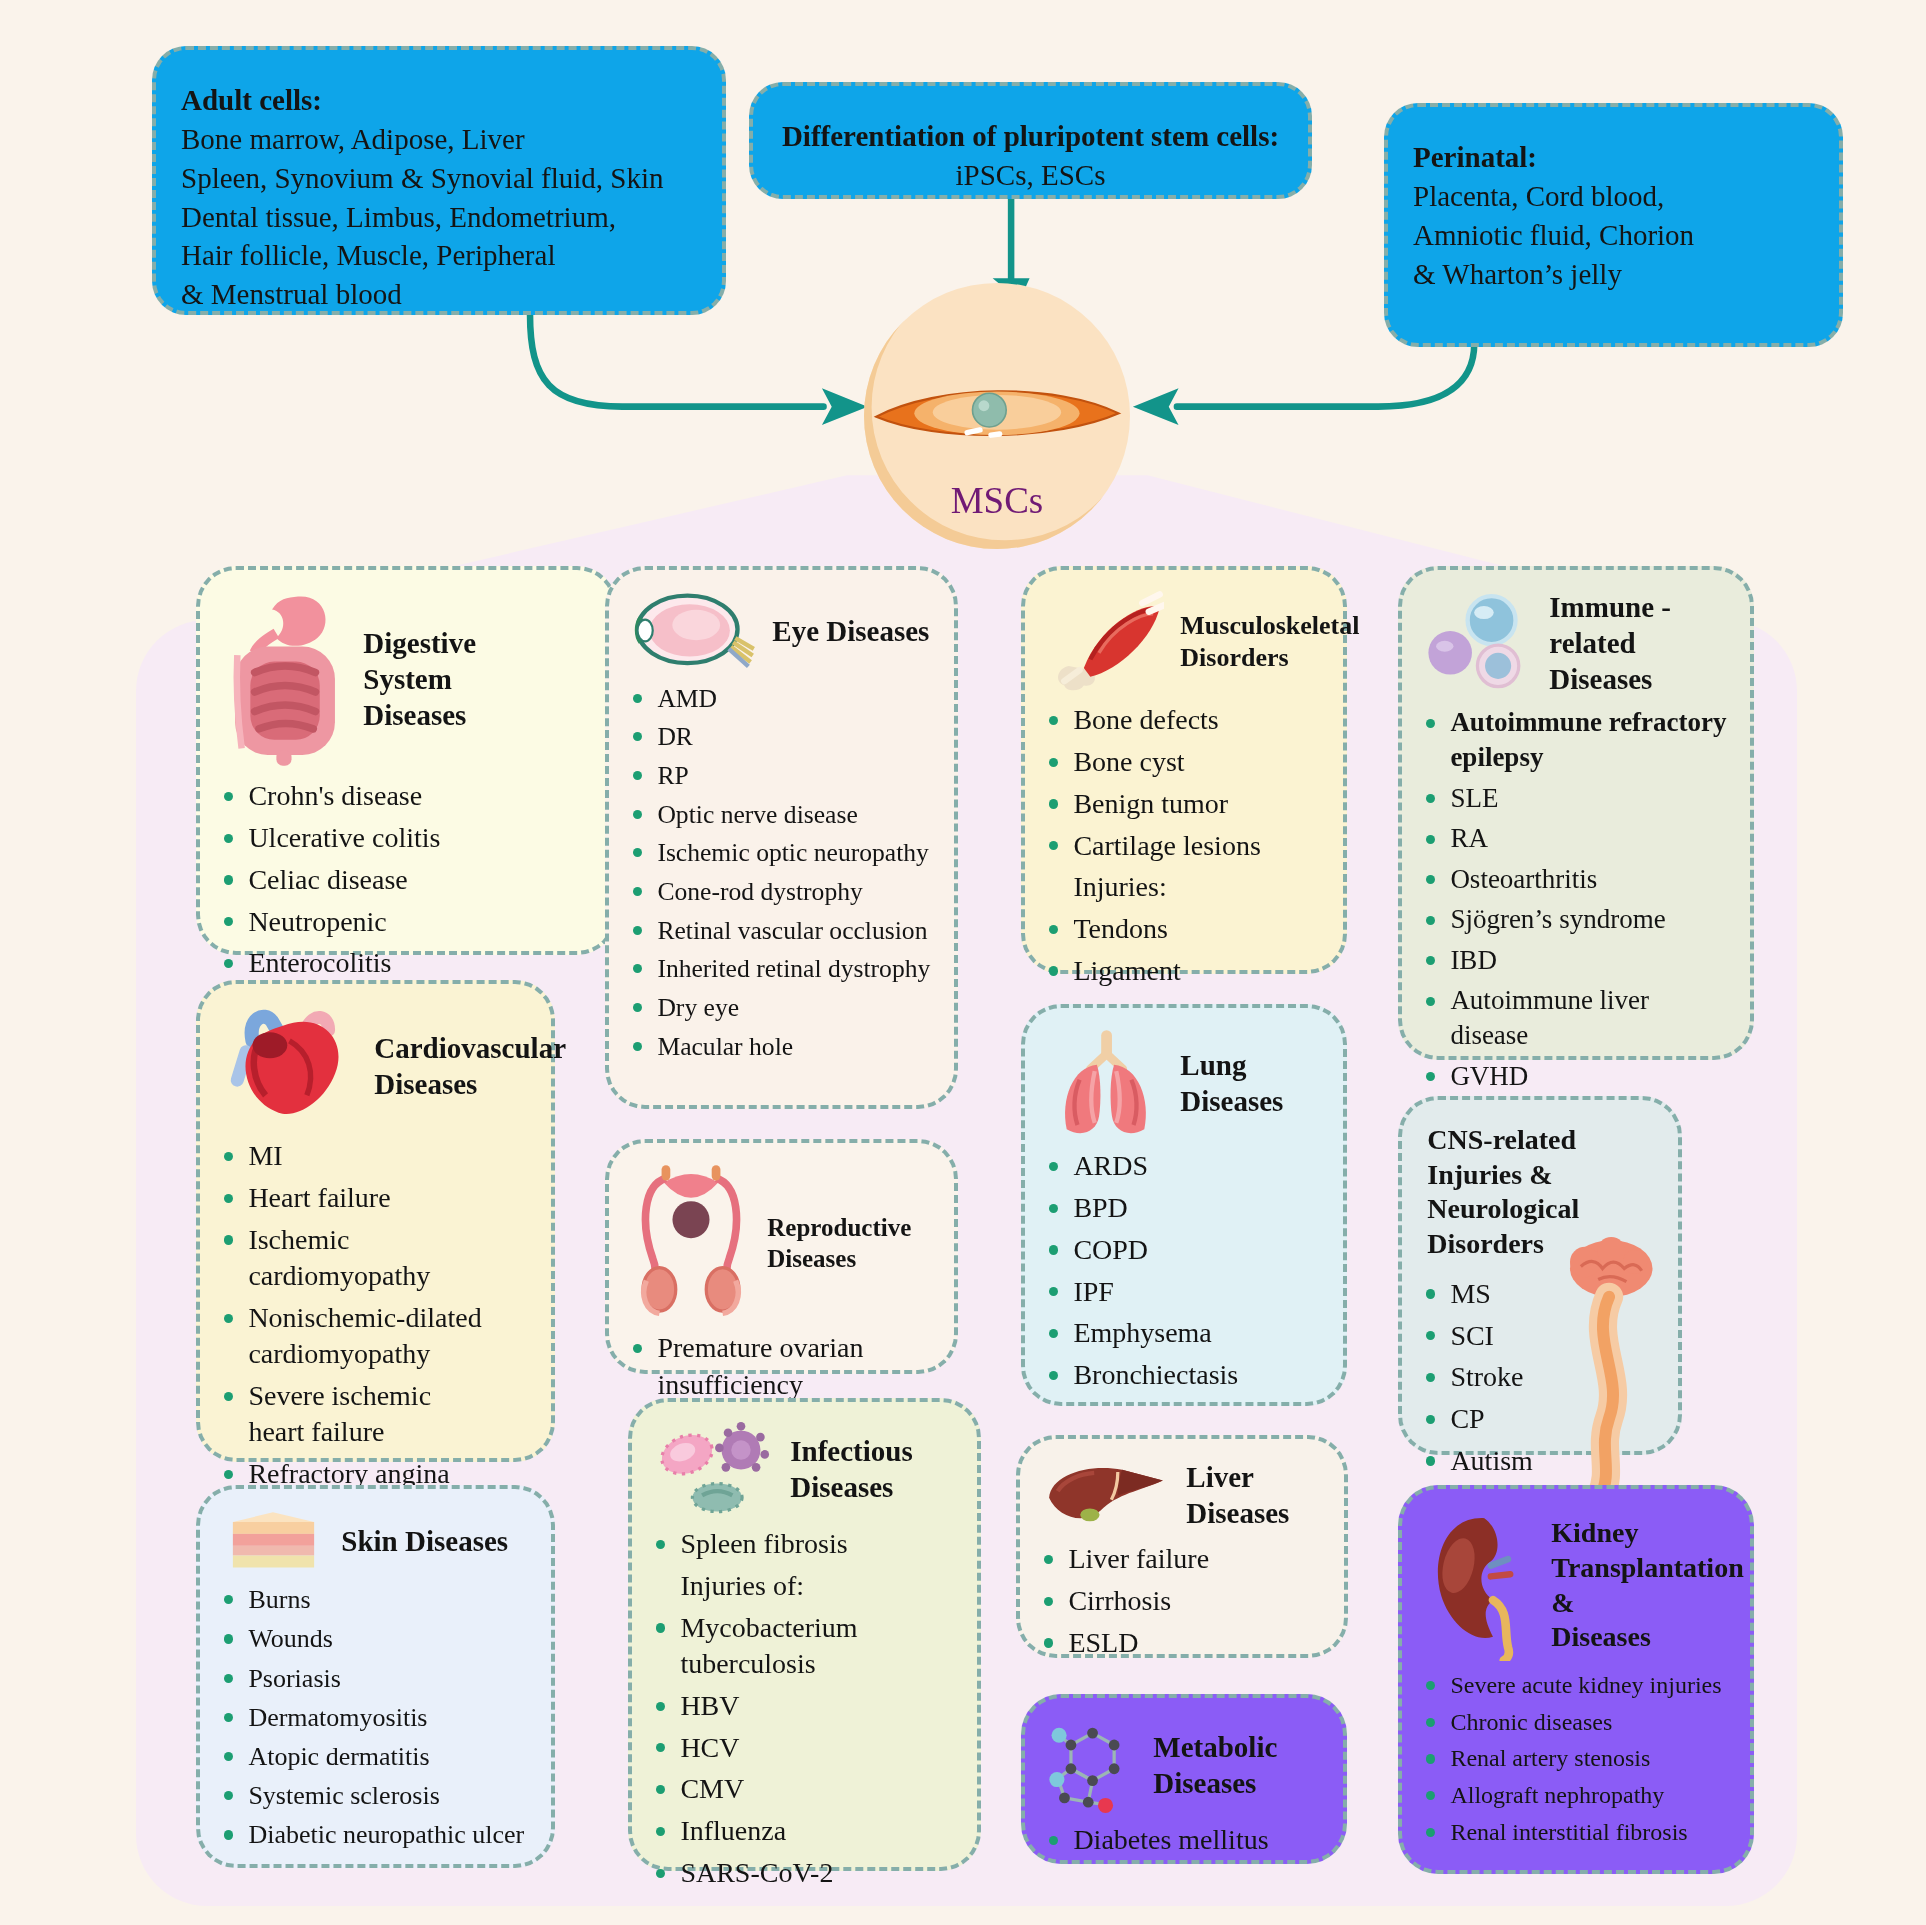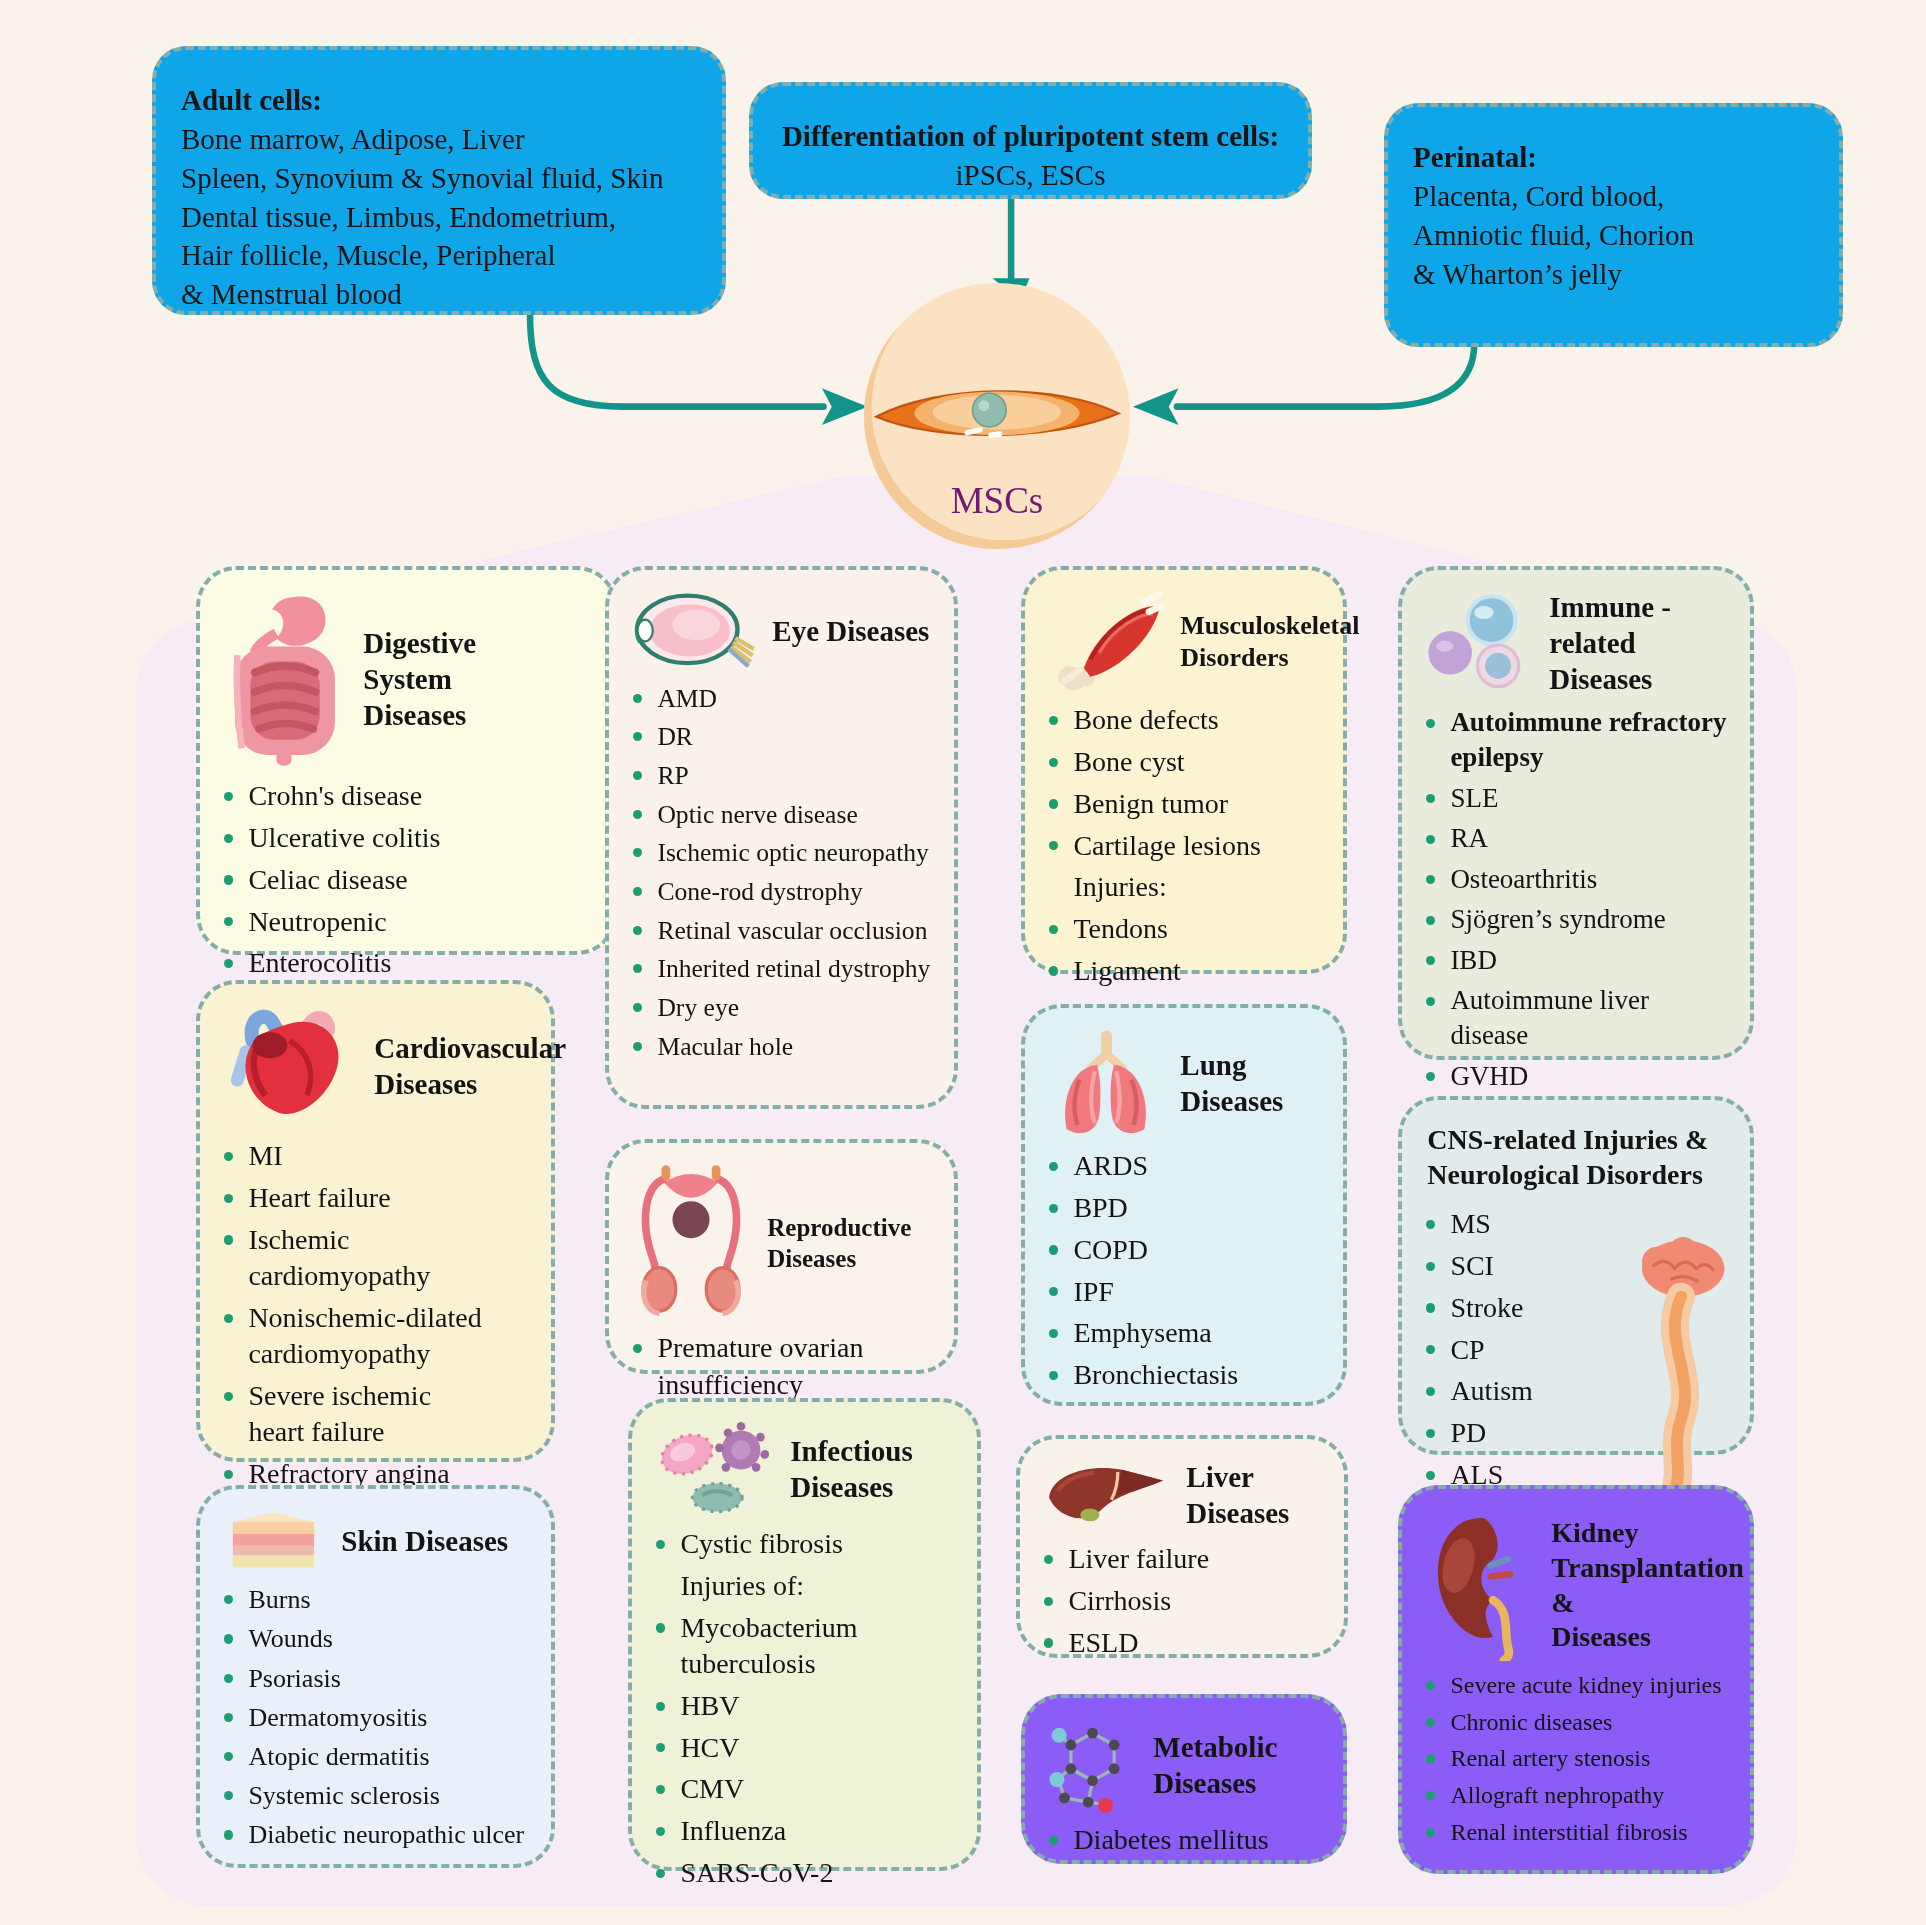--- a/index.html
+++ b/index.html
@@ -52,21 +52,21 @@
   .c-cardio{left:196px;top:980px;width:359px;height:482px;background:#FAF3D3;}
   .c-skin{left:196px;top:1485px;width:359px;height:383px;background:#E9F0FA;}
   .c-eye{left:605px;top:566px;width:353px;height:543px;background:#FAF2EA;}
   .c-repro{left:605px;top:1139px;width:353px;height:235px;background:#FAF3EB;}
   .c-infect{left:628px;top:1398px;width:353px;height:473px;background:#EFF2D7;}
   .c-musculo{left:1021px;top:566px;width:326px;height:408px;background:#FBF3D2;}
   .c-lung{left:1021px;top:1004px;width:326px;height:402px;background:#E0F1F5;}
   .c-liver{left:1016px;top:1435px;width:332px;height:223px;background:#F8F2EA;}
   .c-metab{left:1021px;top:1694px;width:326px;height:170px;background:#8b5cf6;}
   .c-immune{left:1398px;top:566px;width:356px;height:494px;background:#E9ECDC;}
-  .c-cns{left:1398px;top:1096px;width:356px;height:359px;background:#E2EBEC;}
+  .c-cns{left:1398px;top:1096px;width:284px;height:359px;background:#E2EBEC;}
   .c-kidney{left:1398px;top:1485px;width:356px;height:389px;background:#8b5cf6;}
   
   .c-repro .card-title{font-size:25px;}
   .c-musculo .card-title{font-size:26px;}
   .c-cns .card-title{font-size:28px;}
   .c-kidney .card-title{font-size:28px;}
   .c-eye ul.card-list{font-size:25.6px;margin-top:8px;}
   .c-eye .dot{margin-top:12px;}
   .c-skin ul.card-list{font-size:26px;}
   .c-skin .dot{margin-top:12px;}
@@ -373,21 +373,21 @@
         <ellipse cx="58" cy="70" rx="23" ry="13" fill="#8FBCB0" stroke="#6FA496" stroke-width="3" stroke-dasharray="3 5"></ellipse>
         <path d="M44 68 Q58 60 72 68" stroke="#6FA496" stroke-width="4" fill="none"></path>
       </svg>
     </span>
     <div class="card-title">Infectious
 Diseases</div>
   </div>
   <ul class="card-list">
       <li>
         <span class="dot"></span>
-        <span class="li-text">Cystic fibrosis</span>
+        <span class="li-text">Spleen fibrosis</span>
       </li>
       <li class="no-bullet">
         <span class="dot"></span>
         <span class="li-text">Injuries of:</span>
       </li>
       <li>
         <span class="dot"></span>
         <span class="li-text">Mycobacterium
 tuberculosis</span>
       </li>

